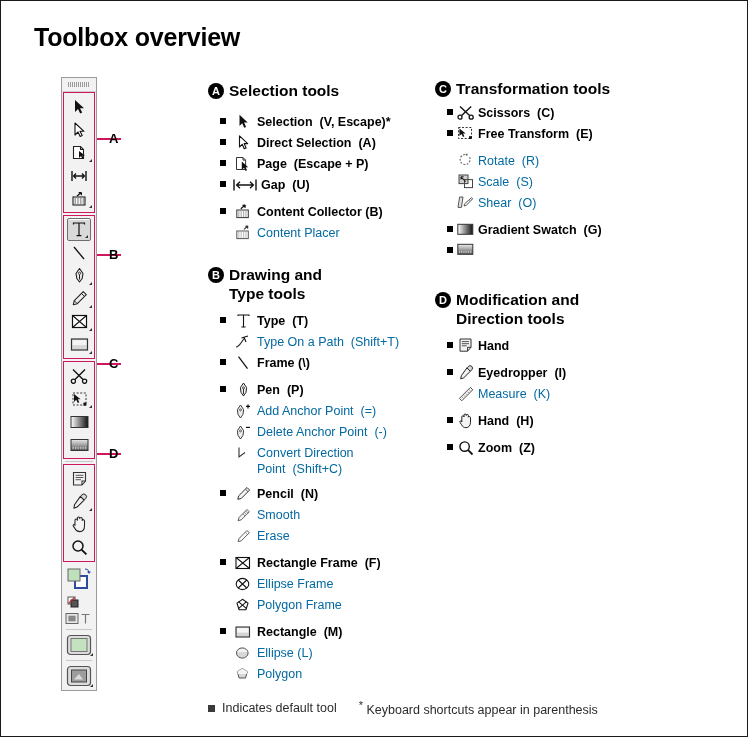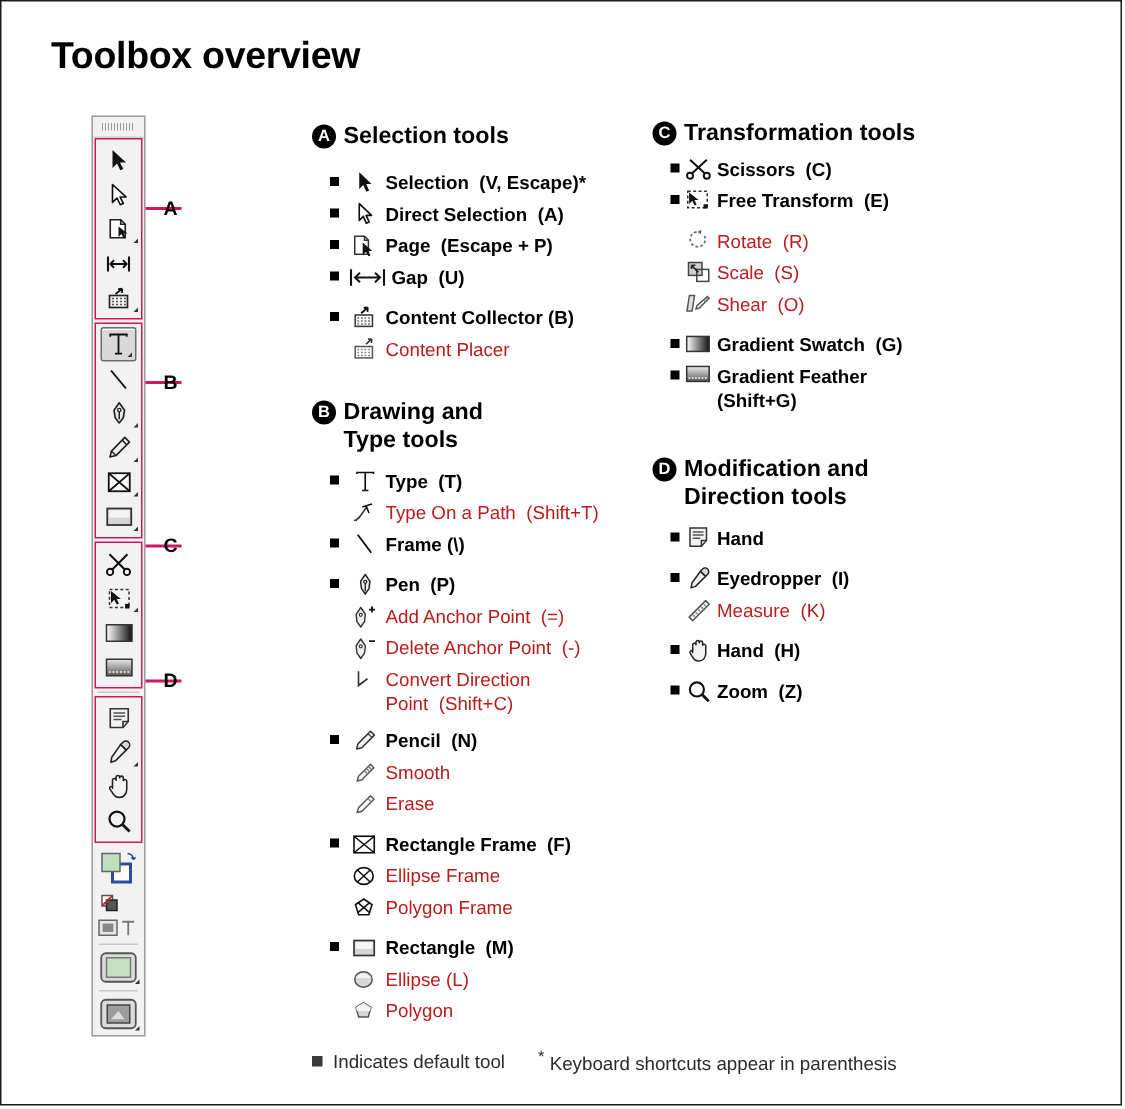--- a/index.html
+++ b/index.html
@@ -124,21 +124,21 @@
     flex:0 0 auto;width:22px;height:19px;
     display:flex;align-items:center;justify-content:center;
     margin-right:3px;
   }
   .ico svg{display:block;}
   .lbl{
     font-size:12.5px;line-height:16px;padding-top:2px;
     white-space:pre-line;
   }
   .lbl.b{font-weight:bold;}
-  .lbl.g{color:#b91c1c;font-weight:normal;}
+  .lbl.g{color:#0369a1;font-weight:normal;}
 
   
   #legend{
     position:absolute;left:207px;top:698px;
     display:flex;align-items:center;
     font-size:12.5px;color:#2b2b2b;
   }
   #legend .sq{width:7px;height:7px;background:#3a3a3a;margin-right:7px;}
   #legend .l2{margin-left:22px;}
   #legend sup{font-size:11px;}
@@ -796,22 +796,20 @@
                 <defs>
                   <linearGradient id="gfe2" x1="0" y1="0" x2="0" y2="1">
                     <stop offset="0" stop-color="#ededed"></stop>
                     <stop offset="1" stop-color="#5a5a5a"></stop>
                   </linearGradient>
                 </defs>
                 <rect x="0.8" y="1.3" width="15" height="10" fill="url(#gfe2)" stroke="#333" stroke-width="1"></rect>
                 <path d="M2 9 h1.1 M4.2 9 h1.1 M6.4 9 h1.1 M8.6 9 h1.1 M10.8 9 h1.1 M13 9 h1.1" stroke="#fff" stroke-width="1"></path>
               </svg>
           </span>
-          <span class="lbl b"><span>Gradient Feather
-(Shift+G)</span></span>
         </div>
 
       </div>
     </div>
 
     <div class="sec" style="margin-top:28px">
       <div class="sec-head">
         <span class="badge">D</span>
         <span class="sec-title">Modification and
 Direction tools</span>

